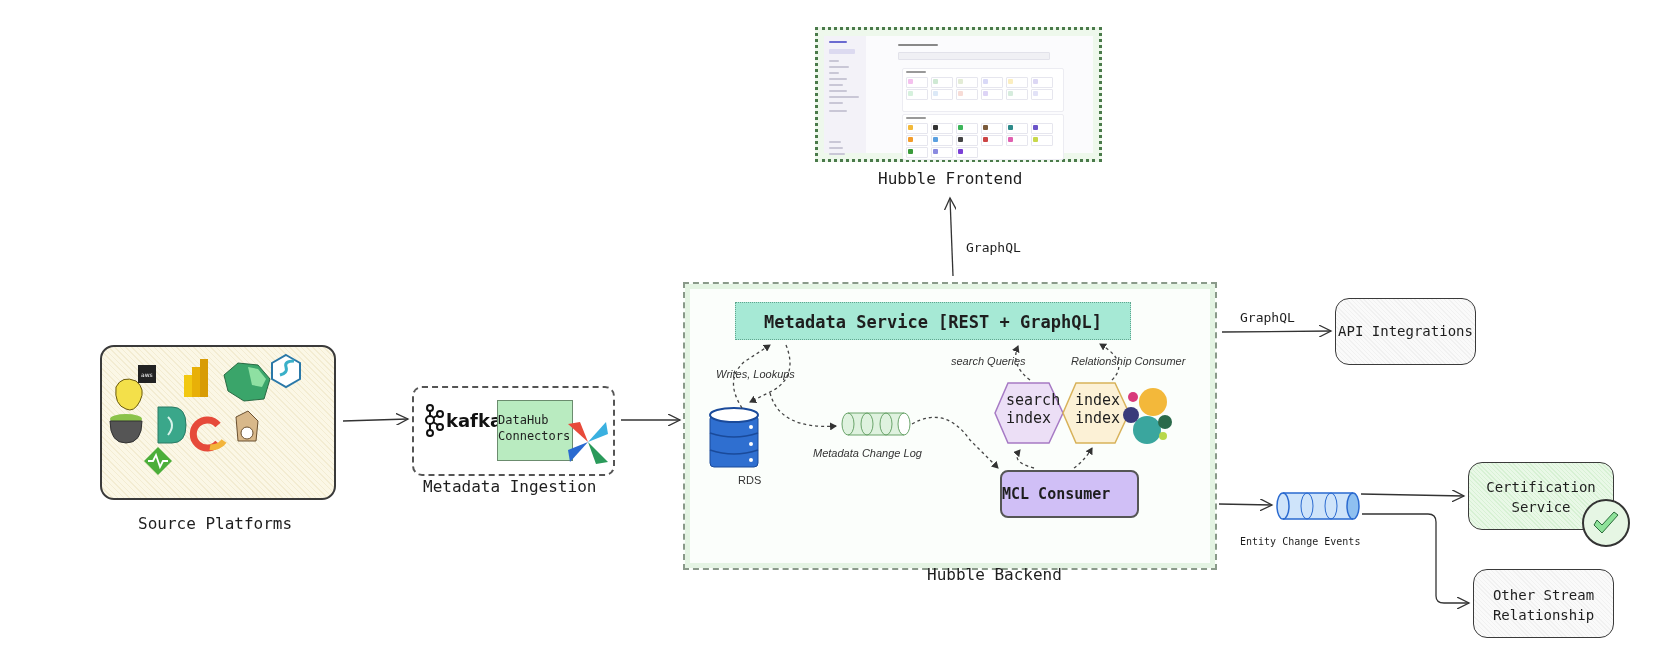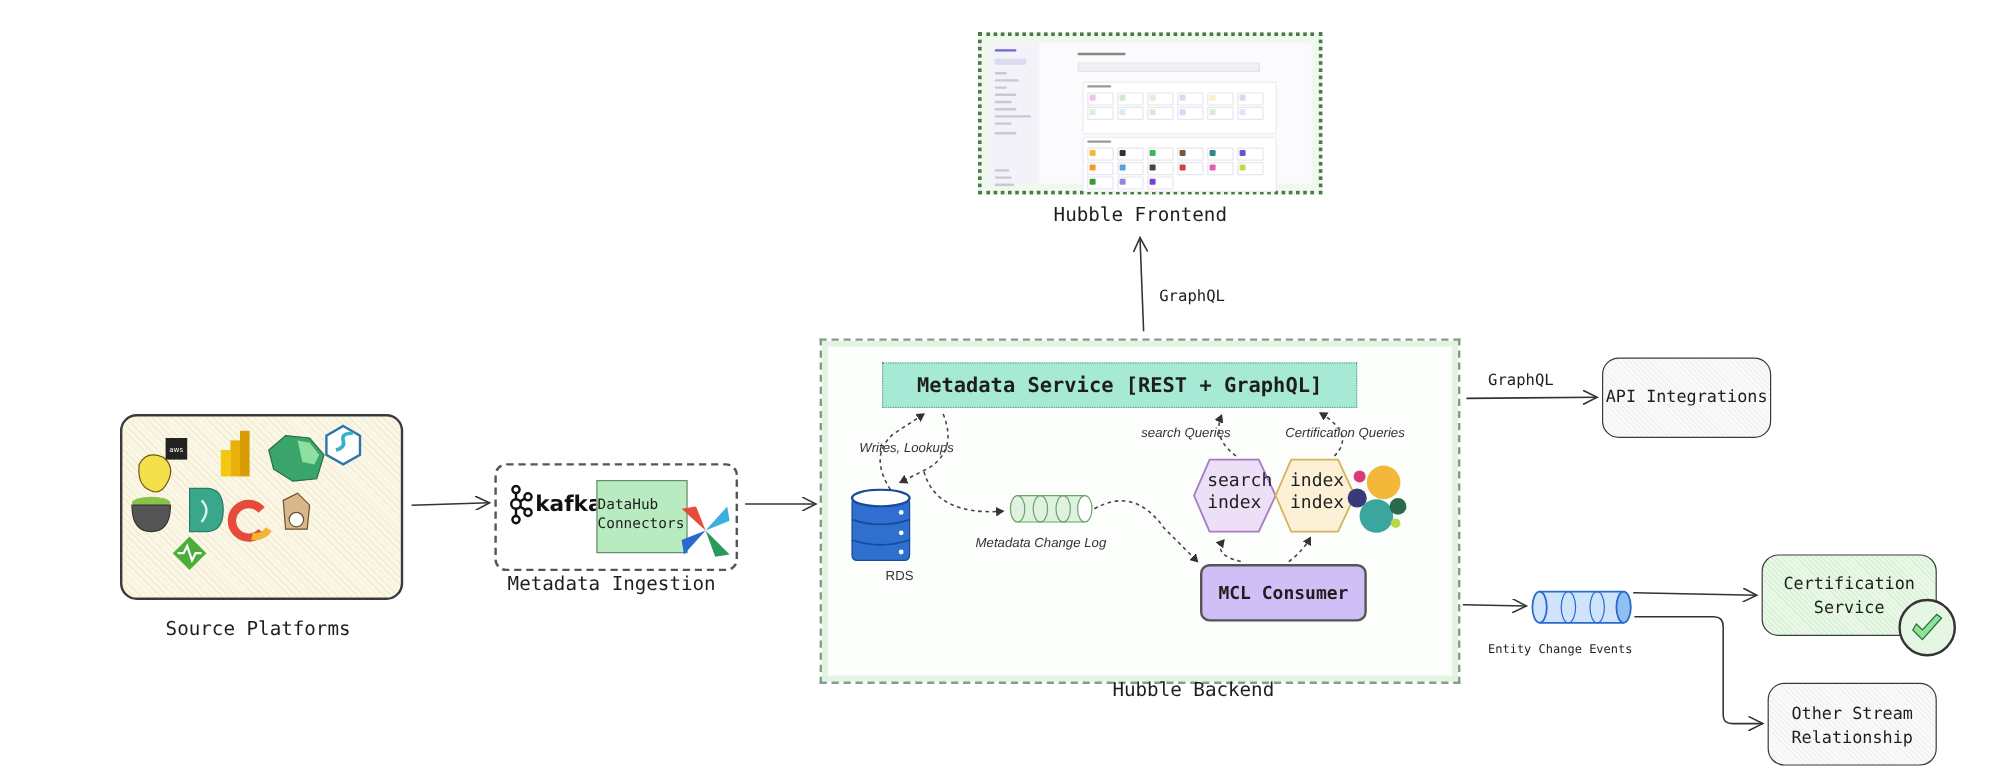--- a/index.html
+++ b/index.html
@@ -28,21 +28,21 @@
   .ing { left:412px; top:386px; width:203px; height:90px; border:2px dashed #555; border-radius:10px; box-sizing:border-box; background:#fff; }
   .dh { left:497px; top:400px; width:76px; height:61px; background:#b9ebc0; border:1px solid #6b8c6e;
         font-size:12px; text-align:left; line-height:16px; padding-top:11px; box-sizing:border-box; }
 
   
   .be { left:683px; top:282px; width:534px; height:288px; border:2px dashed #8a9a8a; box-sizing:border-box;
         background:#fbfefb; box-shadow: inset 0 0 0 5px #e4f4e3; }
   .ms { left:735px; top:302px; width:396px; height:38px; background:#a6e9d5; border:1px dotted #5fa58e;
         font-size:17px; line-height:38px; text-align:center; box-sizing:border-box; font-weight:600; }
   .mcl { left:1000px; top:470px; width:139px; height:48px; background:#d0bff6; border:2px solid #555;
-         border-radius:8px; font-size:15px; line-height:44px; text-align:center; box-sizing:border-box; font-weight:600; }
+         border-radius:8px; font-size:15px; line-height:44px; box-sizing:border-box; font-weight:600; }
 
   .rbox { border:1.5px solid #3a3a3a; border-radius:14px; box-sizing:border-box; text-align:center; font-size:14px;
           background: repeating-linear-gradient(45deg,#fafafa 0 2px,#f1f1f1 2px 3px); }
   .api { left:1335px; top:298px; width:141px; height:67px; line-height:64px; }
   .cert { left:1468px; top:462px; width:146px; height:68px; padding-top:14px; line-height:20px;
           background: repeating-linear-gradient(45deg,#e9f8e7 0 2px,#d7f1d4 2px 3px); }
   .oth { left:1473px; top:569px; width:141px; height:69px; padding-top:15px; line-height:20px; }
 </style>
 </head>
 <body>
@@ -244,21 +244,21 @@
   <path d="M8 2 h56 v22 h-56z" fill="#dff2df" stroke="none"></path>
   <ellipse cx="8" cy="13" rx="6" ry="11" fill="#dff2df" stroke="#6aa46a"></ellipse>
   <ellipse cx="27" cy="13" rx="6" ry="11" fill="none" stroke="#6aa46a"></ellipse>
   <ellipse cx="46" cy="13" rx="6" ry="11" fill="none" stroke="#6aa46a"></ellipse>
   <ellipse cx="64" cy="13" rx="6" ry="11" fill="#fff" stroke="#6aa46a"></ellipse>
   <path d="M8 2 h56 M8 24 h56" stroke="#6aa46a"></path>
 </svg>
 <div class="abs hand" style="left:813px;top:447px">Metadata Change Log</div>
 
 <div class="abs hand" style="left:951px;top:355px">search Queries</div>
-<div class="abs hand" style="left:1071px;top:355px">Certification Queries</div>
+<div class="abs hand" style="left:1071px;top:355px">Relationship Consumer</div>
 
 <svg class="abs" style="left:993px;top:380px" width="180" height="66">
   <path d="M2 33 L15 3 L56 3 L70 33 L56 63 L15 63z" fill="#ecdff6" stroke="#a67ac4" stroke-width="1.5"></path>
   <path d="M70 33 L83 3 L122 3 L136 33 L122 63 L83 63z" fill="#fcf1d6" stroke="#d8b25a" stroke-width="1.5"></path>
   <g>
     <circle cx="160" cy="22" r="14" fill="#f3b83a"></circle>
     <circle cx="154" cy="50" r="14" fill="#3aa69e"></circle>
     <circle cx="138" cy="35" r="8" fill="#3a3a7a"></circle>
     <circle cx="140" cy="17" r="5" fill="#d83a7a"></circle>
     <circle cx="172" cy="42" r="7" fill="#2a6a4a"></circle>

